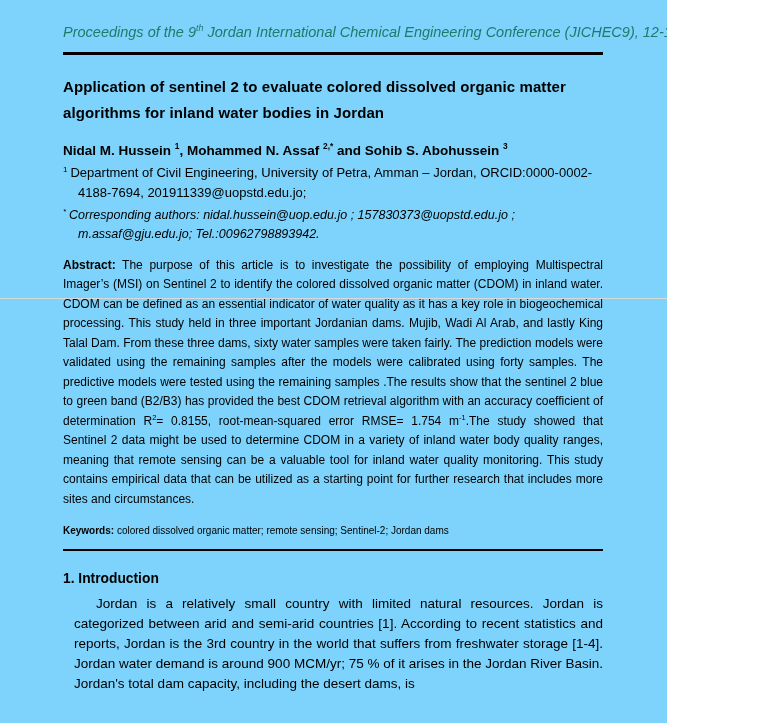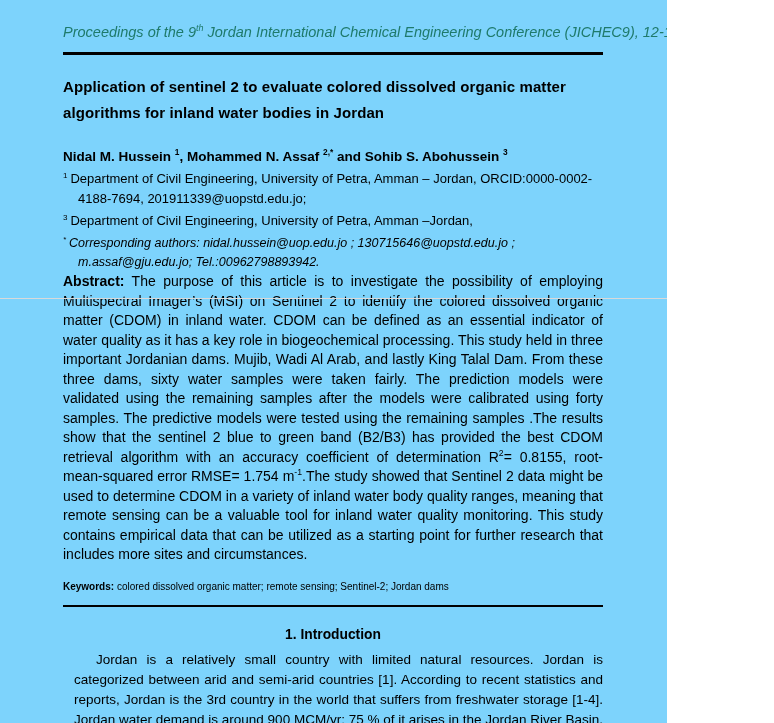--- a/index.html
+++ b/index.html
@@ -31,21 +31,21 @@
 
   .title {
     margin: 19px 0 0 0;
     font-size: 15px;
     font-weight: bold;
     line-height: 26px;
     letter-spacing: 0.1px;
   }
 
   .authors {
-    margin-top: 16px;
+    margin-top: 10px;
     font-size: 13.5px;
     font-weight: bold;
     line-height: 20px;
     white-space: nowrap;
   }
   .authors sup { font-size: 0.62em; }
 
   .affils {
     font-size: 13px;
     line-height: 19px;
@@ -66,22 +66,22 @@
   .divider-light {
     position: absolute;
     left: 0;
     top: 298px;
     width: 774px;
     border-top: 1px solid #d9d9d9;
     height: 0;
   }
 
   .abstract {
-    margin: 0 0 0 0;
-    font-size: 14px;
+    margin: 12px 0 0 0;
+    font-size: 12px;
     line-height: 19.5px;
     text-align: justify;
   }
   .abstract .label { font-weight: bold; }
   .abstract sup { font-size: 0.62em; line-height: 0; }
 
   .keywords {
     margin: 12px 0 0 0;
     font-size: 10px;
     line-height: 19px;
@@ -93,21 +93,20 @@
     margin-top: 9px;
     border-top: 2px solid #000000;
     height: 0;
   }
 
   .section-heading {
     margin: 18px 0 0 0;
     font-size: 13.8px;
     font-weight: bold;
     line-height: 19px;
-    text-align: center;
   }
 
   .body-paragraph {
     margin: 6px 0 0 11px;
     font-size: 13.5px;
     line-height: 20px;
     text-align: justify;
     text-indent: 22px;
   }
 </style>
@@ -120,22 +119,21 @@
     <div class="running-header"><span>Proceedings of the 9</span><sup>th</sup><span> Jordan International Chemical Engineering Conference (JICHEC9), 12-14 Oct. 2021</span></div>
 
     <div class="rule-dark"></div>
 
     <h1 class="title">Application of sentinel 2 to evaluate colored dissolved organic matter algorithms for inland water bodies in Jordan</h1>
 
     <div class="authors"><span>Nidal M. Hussein </span><sup>1</sup><span>, </span><span>Mohammed N. Assaf </span><sup>2,*</sup><span> and </span><span>Sohib S. Abohussein </span><sup>3</sup></div>
 
     <div class="affils">
       <div class="affil"><sup>1</sup><span>Department of Civil Engineering, University of Petra, Amman – Jordan, ORCID:0000-0002-4188-7694, 201911339@uopstd.edu.jo;</span></div>
-      <div class="affil"><sup>3</sup><span>Department of Civil Engineering, University of Petra, Amman –Jordan,</span></div>
-      <div class="affil italic"><sup>*</sup><span>Corresponding authors: nidal.hussein@uop.edu.jo ; 130715646@uopstd.edu.jo ; m.assaf@gju.edu.jo; Tel.:00962798893942.</span></div>
+      <div class="affil italic"><sup>*</sup><span>Corresponding authors: nidal.hussein@uop.edu.jo ; 157830373@uopstd.edu.jo ; m.assaf@gju.edu.jo; Tel.:00962798893942.</span></div>
     </div>
 
     <p class="abstract"><span class="label">Abstract:</span><span> The purpose of this article is to investigate the possibility of employing Multispectral Imager’s (MSI) on Sentinel 2 to identify the colored dissolved organic matter (CDOM) in inland water. CDOM can be defined as an essential indicator of water quality as it has a key role in biogeochemical processing. This study held in three important Jordanian dams. Mujib, Wadi Al Arab, and lastly King Talal Dam.  From these three dams, sixty water samples were taken fairly. The prediction models were validated using the remaining samples after the models were calibrated using forty samples. The predictive models were tested using the remaining samples .The results show that the sentinel 2 blue to green band (B2/B3) has provided the best CDOM retrieval algorithm with an accuracy coefficient of determination R</span><sup>2</sup><span>= 0.8155, root-mean-squared error RMSE= 1.754 m</span><sup>-1</sup><span>.The study showed that Sentinel 2 data might be used to determine CDOM in a variety of inland water body quality ranges, meaning that remote sensing can be a valuable tool for inland water quality monitoring. This study contains empirical data that can be utilized as a starting point for further research that includes more sites and circumstances.</span></p>
 
     <p class="keywords"><span class="label">Keywords:</span><span> colored dissolved organic matter; remote sensing; Sentinel-2; Jordan dams</span></p>
 
     <div class="rule-dark2"></div>
 
     <h2 class="section-heading">1. Introduction</h2>
 

